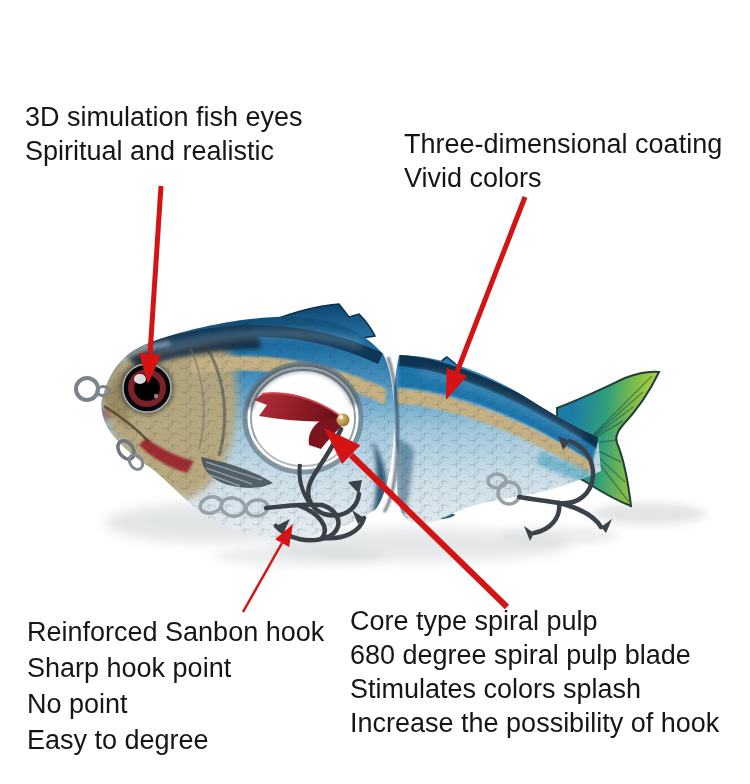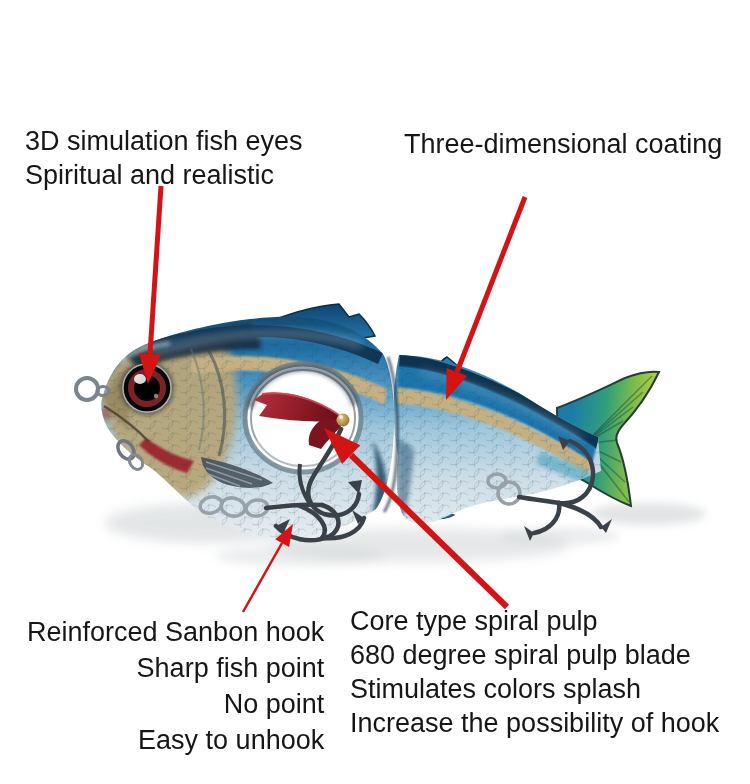--- a/index.html
+++ b/index.html
@@ -1,23 +1,23 @@
 <!DOCTYPE html>
 <html><head>
 <meta charset="utf-8">
 <style>
   html,body{margin:0;padding:0;background:#fff;}
   .stage{
     position:relative;width:750px;height:784px;overflow:hidden;
     background:#ffffff;font-family:"Liberation Sans","DejaVu Sans",sans-serif;
   }
   .callout{position:absolute;color:#161616;font-size:27px;line-height:34px;white-space:nowrap;}
-  .callout.tl{left:25px;top:124px;}
+  .callout.tl{left:25px;top:100px;}
   .callout.tr{left:404px;top:127px;}
-  .callout.bl{left:27px;top:614px;line-height:36px;text-align:right;}
+  .callout.bl{left:27px;top:614px;line-height:36px;}
   .callout.br{left:350px;top:604px;line-height:34px;}
   .fig{position:absolute;left:0;top:0;}
 </style>
 </head>
 <body>
 
 <div class="stage">
 
   <svg class="fig" width="750" height="784" viewBox="0 0 750 784">
     <defs>
@@ -227,27 +227,28 @@
     </g>
   </svg>
 
   <div class="callout tl">
     <div>3D simulation fish eyes</div>
     <div>Spiritual and realistic</div>
   </div>
 
   <div class="callout tr">
     <div>Three-dimensional coating</div>
+    <div>Vivid colors</div>
   </div>
 
   <div class="callout bl">
     <div>Reinforced Sanbon hook</div>
-    <div>Sharp fish point</div>
+    <div>Sharp hook point</div>
     <div>No point</div>
-    <div>Easy to unhook</div>
+    <div>Easy to degree</div>
   </div>
 
   <div class="callout br">
     <div>Core type spiral pulp</div>
     <div>680 degree spiral pulp blade</div>
     <div>Stimulates colors splash</div>
     <div>Increase the possibility of hook</div>
   </div>
 </div>
 

